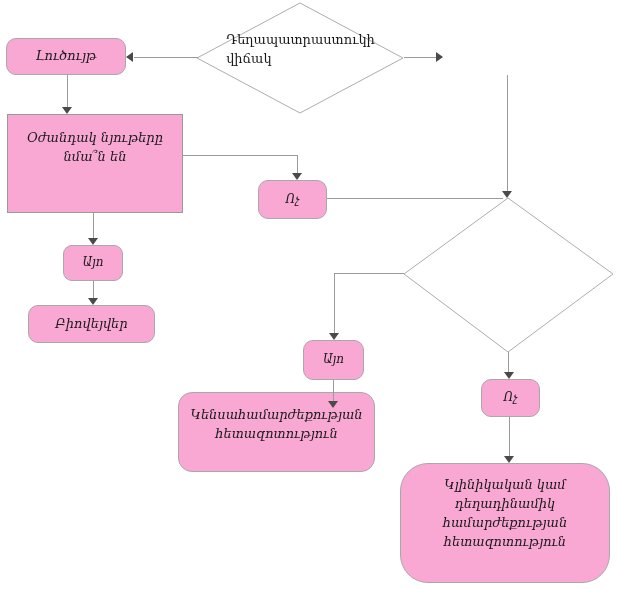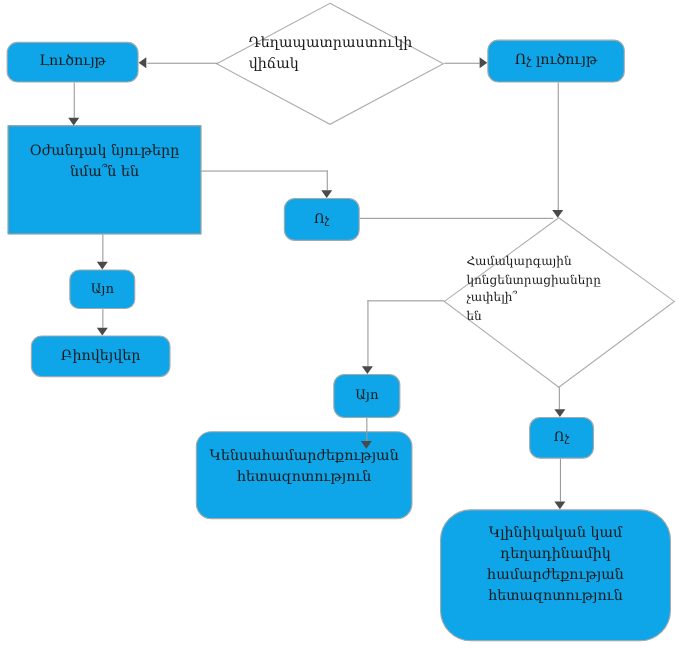--- a/index.html
+++ b/index.html
@@ -5,21 +5,22 @@
   * { margin:0; padding:0; box-sizing:border-box; }
   html,body { background:#ffffff; }
   .canvas {
     position:relative; width:617px; height:589px; background:#ffffff;
     font-family:"DejaVu Serif","DejaVu Sans","Liberation Serif",serif;
     color:#1a1a1a; overflow:hidden;
   }
   .node {
     position:absolute; display:flex; align-items:center; justify-content:center;
     text-align:center; font-size:13px; line-height:1.45; white-space:pre-line;
-    background:#0ea5e9;
+    background:#f9a8d4;
+    font-style:italic;
   }
   .rounded { border:1px solid #a8a8a8; border-radius:10px; }
   .square  { border:1px solid #9a9a9a; }
   .top-align { align-items:flex-start; }
   .diamond-svg { position:absolute; }
   .diamond-label {
     position:absolute; display:flex; align-items:center; justify-content:center;
     text-align:left; white-space:pre-line; line-height:1.5;
   }
   .line { position:absolute; background:#9b9b9b; }
@@ -37,27 +38,23 @@
 
   <svg class="diamond-svg" style="left:196px;top:2px" width="209" height="112" viewBox="0 0 209 112">
     <polygon points="104,1 207,56 104,111 1,56" fill="#ffffff" stroke="#adadad" stroke-width="1"></polygon>
   </svg>
   <div class="diamond-label" style="left:213px;top:27px;width:175px;height:44px;font-size:13px">Դեղապատրաստուկի
 վիճակ</div>
 
   <svg class="diamond-svg" style="left:403px;top:197px" width="211" height="156" viewBox="0 0 211 156">
     <polygon points="105,1 210,77 105,155 1,77" fill="#ffffff" stroke="#adadad" stroke-width="1"></polygon>
   </svg>
-  <div class="diamond-label" style="left:424px;top:233px;width:170px;height:60px;font-size:11px">Համակարգային
-կոնցենտրացիաները չափելի՞
-են</div>
 
   <div class="node rounded" style="left:6px;top:38px;width:120px;height:37px">Լուծույթ</div>
 
-  <div class="node rounded" style="left:443px;top:36px;width:125px;height:39px">Ոչ լուծույթ</div>
 
   <div class="node square top-align" style="left:7px;top:114px;width:176px;height:99px;padding-top:14px">Օժանդակ նյութերը
 նմա՞ն են</div>
 
   <div class="node rounded" style="left:258px;top:180px;width:69px;height:39px;font-size:12px">Ոչ</div>
 
   <div class="node rounded" style="left:63px;top:245px;width:60px;height:36px;font-size:12px;border-radius:9px">Այո</div>
 
   <div class="node rounded" style="left:28px;top:305px;width:127px;height:38px">Բիովեյվեր</div>
 

